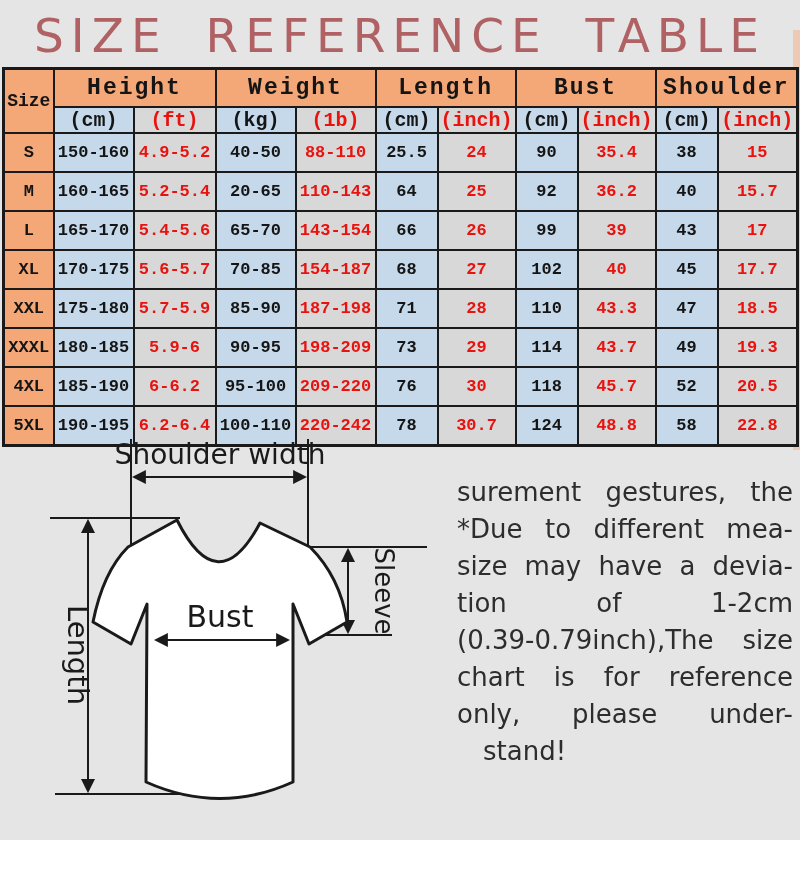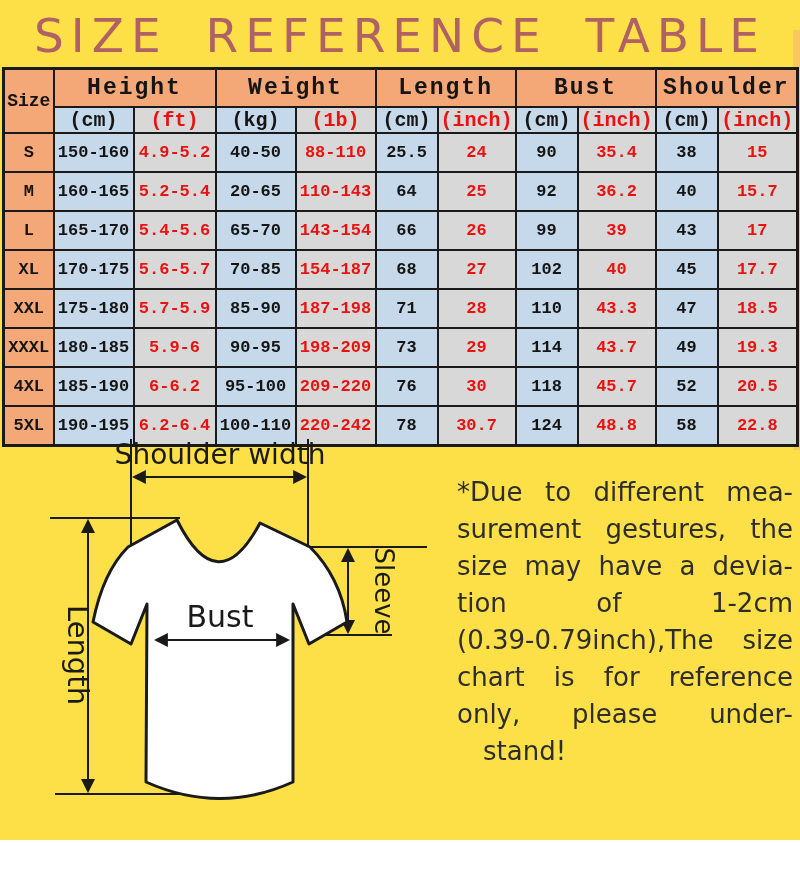--- a/index.html
+++ b/index.html
@@ -1,17 +1,17 @@
 <!DOCTYPE html>
 <html style="--title-text: #b06164; --header-orange: #f4a878; --metric-blue: #c5d9ea; --imperial-gray: #d8d8d8; --imperial-red: #e8120e; --table-border: #1a1a1a; --footer-red: #ee1111; --note-text: #2d2d2d; --diagram-ink: #1a1a1a;"><head>
 <meta charset="utf-8">
 <style>
   html,body { margin:0; padding:0; background:#ffffff; }
   .page {
-    position:relative; width:800px; height:840px; background:#fde047;
+    position:relative; width:800px; height:840px; background:#e5e5e5;
     overflow:hidden; font-family:"Liberation Sans", sans-serif;
   }
 
   
   .title {
     position:absolute; top:8px; left:0; width:100%;
     text-align:center;
     font-family:"DejaVu Sans", sans-serif;
     font-size:47px; font-weight:500;
     letter-spacing:7px; word-spacing:16px;
@@ -262,23 +262,23 @@
              C 298,128 312,152 317,185 L 279,207 L 263,167
              L 263,345 Q 190,378 116,345 L 117,167
              L 101,207 L 63,185 C 70,150 82,126 98,110 Z"></path>
 
     <text x="190" y="190" font-size="30" text-anchor="middle">Bust</text>
     <line class="ink meas" x1="126" y1="203" x2="258" y2="203" marker-start="url(#arr)" marker-end="url(#arr)"></line>
   </svg>
 
   <div class="note">
 
+      <div class="note-line">surement gestures, the</div>
+
       <div class="note-line">*Due to different mea-</div>
-
-      <div class="note-line">surement gestures, the</div>
 
       <div class="note-line">size may have a devia-</div>
 
       <div class="note-line">tion of 1-2cm</div>
 
       <div class="note-line">(0.39-0.79inch),The size</div>
 
       <div class="note-line">chart is for reference</div>
 
       <div class="note-line">only, please under-</div>

